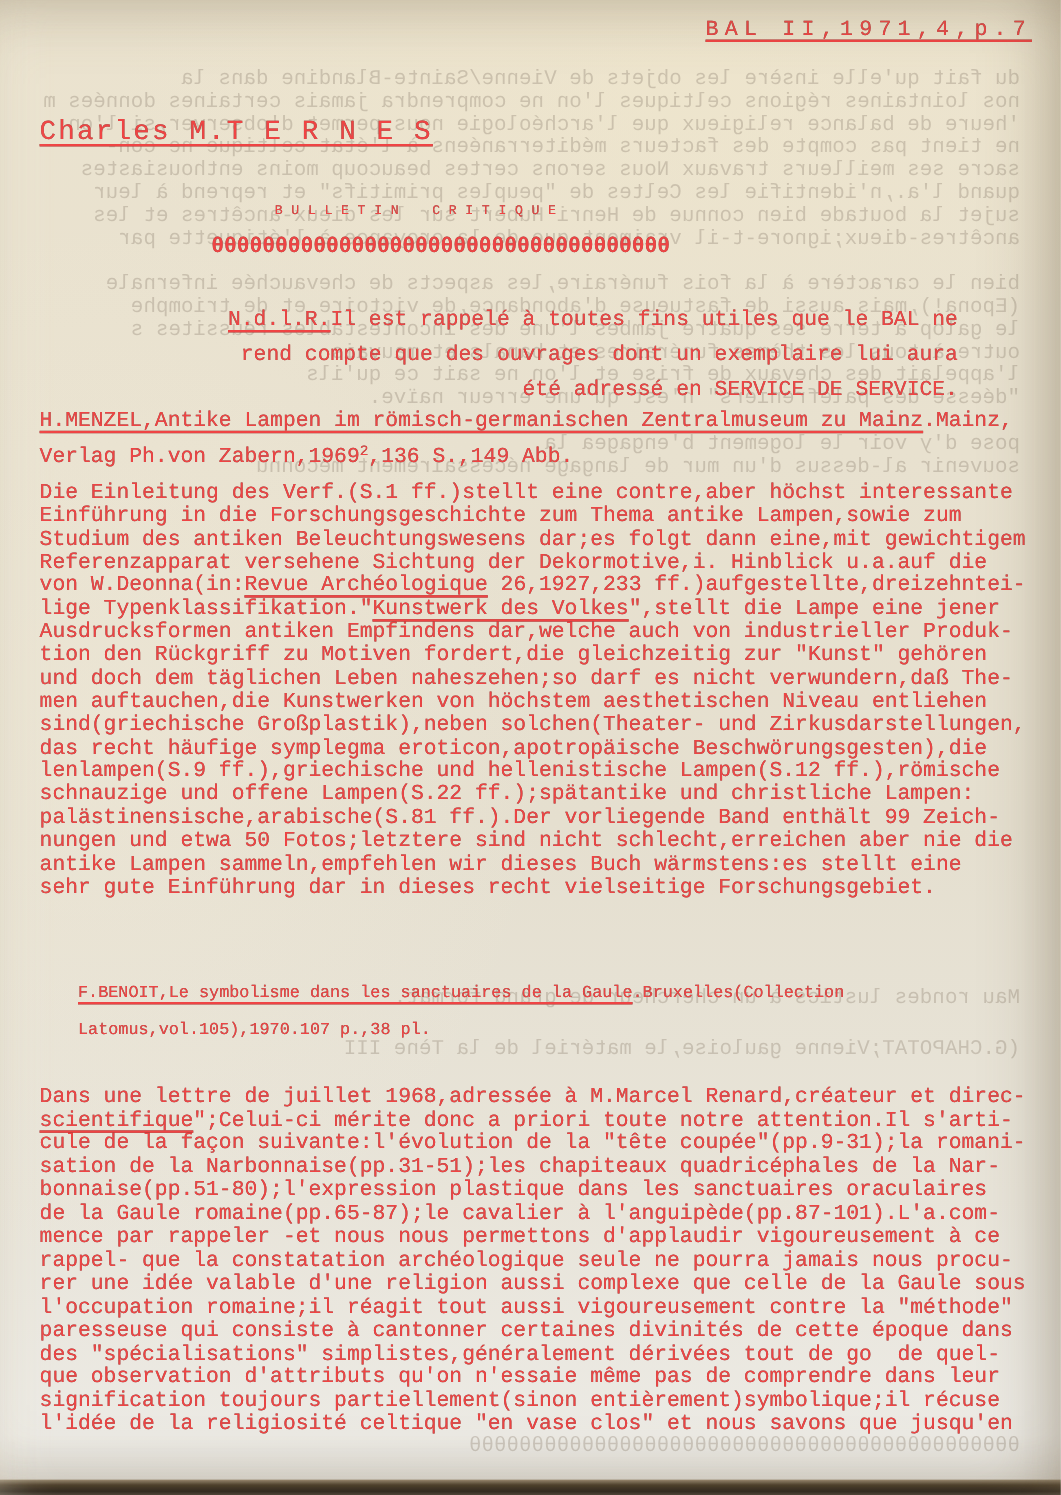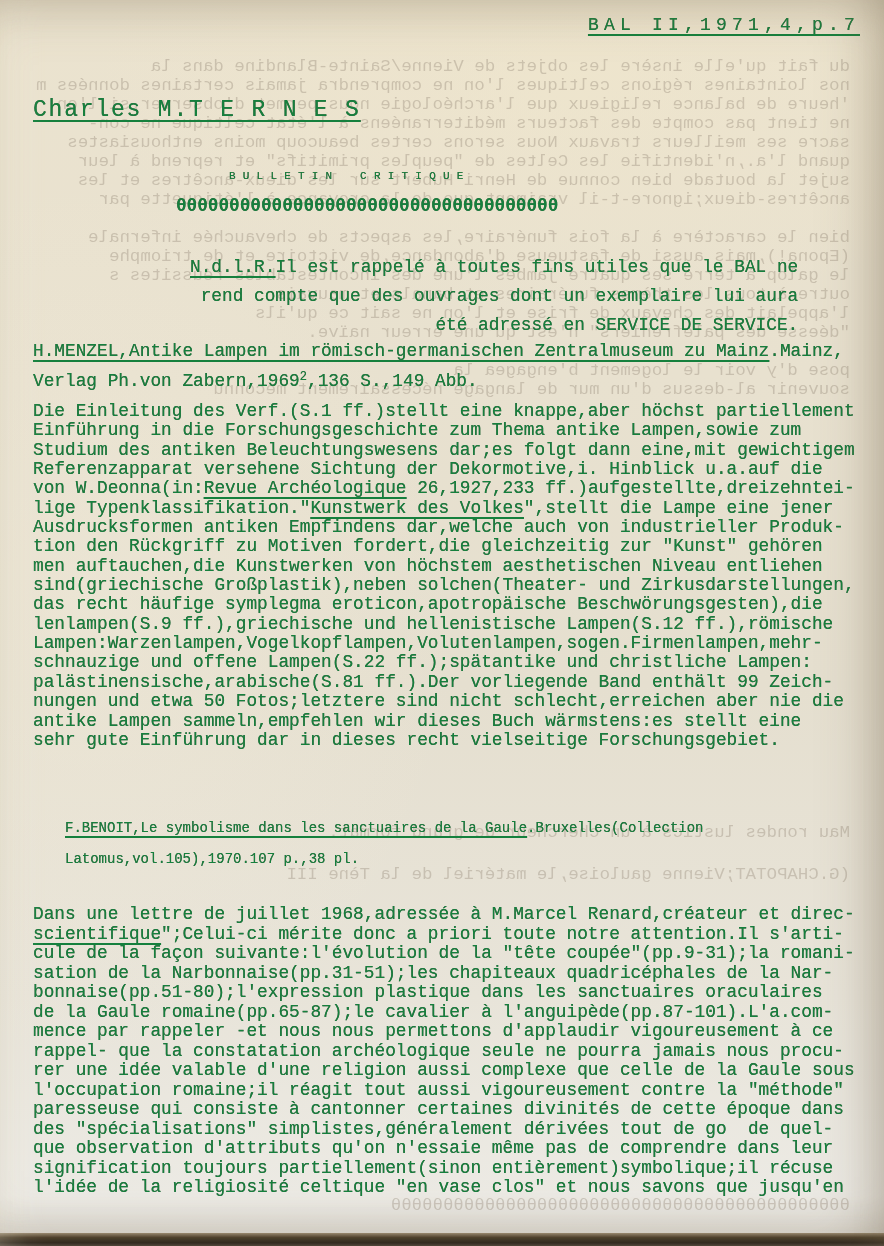--- a/index.html
+++ b/index.html
@@ -5,21 +5,21 @@
   html,body{margin:0;padding:0;}
   body{
     width:884px;height:1246px;position:relative;overflow:hidden;
     background:
       radial-gradient(ellipse 700px 350px at 65% 6%, rgba(240,230,203,0.55), transparent 70%),
       radial-gradient(ellipse 500px 600px at 10% 50%, rgba(245,238,220,0.35), transparent 75%),
       linear-gradient(180deg,#ebe3cf 0%,#e8e1cf 30%,#e5dfcf 55%,#e8e4d9 80%,#eceae4 96%,#dcd8d0 100%);
     font-family:"Liberation Mono","DejaVu Sans Mono",monospace;
   }
   .abs{position:absolute;}
-  .ink{color:#15803d;text-shadow:0 0 0.45px rgba(46,40,33,0.75);}
+  .ink{color:#ef4444;text-shadow:0 0 0.45px rgba(46,40,33,0.75);}
   .line{white-space:pre;}
   .u{text-decoration:underline;text-underline-offset:3.5px;text-decoration-thickness:1.5px;}
   .sup{font-size:12px;position:relative;top:-6px;}
   #header-ref{top:15px;right:24px;font-size:18px;letter-spacing:5.2px;white-space:pre;}
   #author{top:97px;left:33px;font-size:23px;letter-spacing:1.8px;white-space:pre;}
   #title{top:170px;left:229px;font-size:11px;white-space:pre;letter-spacing:0.3px;}
   #theta-row{top:196px;left:176px;font-size:17.8px;white-space:pre;font-weight:bold;letter-spacing:-0.05px;text-align:center;}
   #editorial{top:253px;left:190px;font-size:17.8px;line-height:29px;text-align:right;}
   #entry1-heading{top:336px;left:33px;font-size:17.8px;line-height:30px;}
   #entry1-body{top:402px;left:33px;font-size:17.8px;line-height:19.35px;}
@@ -79,33 +79,33 @@
     <div class="line"><span class="u">N.d.l.R.</span><span>Il est rappelé à toutes fins utiles que le BAL ne</span></div>
     <div class="line"><span>rend compte que des ouvrages dont un exemplaire lui aura</span></div>
     <div class="line"><span>été adressé en SERVICE DE SERVICE.</span></div>
   </div>
 
 <div id="entry1-heading" class="abs ink">
     <div class="line"><span class="u">H.MENZEL,Antike Lampen im römisch-germanischen Zentralmuseum zu Mainz</span><span>.Mainz,</span></div>
     <div class="line"><span>Verlag Ph.von Zabern,1969</span><span class="sup">2</span><span>,136 S.,149 Abb.</span></div>
   </div>
 <div id="entry1-body" class="abs ink">
-    <div class="line"><span>Die Einleitung des Verf.(S.1 ff.)stellt eine knappe,aber höchst partiellement</span></div>
+    <div class="line"><span>Die Einleitung des Verf.(S.1 ff.)stellt eine contre,aber höchst interessante</span></div>
     <div class="line"><span>Einführung in die Forschungsgeschichte zum Thema antike Lampen,sowie zum</span></div>
     <div class="line"><span>Studium des antiken Beleuchtungswesens dar;es folgt dann eine,mit gewichtigem</span></div>
     <div class="line"><span>Referenzapparat versehene Sichtung der Dekormotive,i. Hinblick u.a.auf die</span></div>
     <div class="line"><span>von W.Deonna(in:</span><span class="u">Revue Archéologique</span><span> 26,1927,233 ff.)aufgestellte,dreizehntei-</span></div>
     <div class="line"><span>lige Typenklassifikation."</span><span class="u">Kunstwerk des Volkes</span><span>",stellt die Lampe eine jener</span></div>
     <div class="line"><span>Ausdrucksformen antiken Empfindens dar,welche auch von industrieller Produk-</span></div>
     <div class="line"><span>tion den Rückgriff zu Motiven fordert,die gleichzeitig zur "Kunst" gehören</span></div>
+    <div class="line"><span>und doch dem täglichen Leben naheszehen;so darf es nicht verwundern,daß The-</span></div>
     <div class="line"><span>men auftauchen,die Kunstwerken von höchstem aesthetischen Niveau entliehen</span></div>
     <div class="line"><span>sind(griechische Großplastik),neben solchen(Theater- und Zirkusdarstellungen,</span></div>
     <div class="line"><span>das recht häufige symplegma eroticon,apotropäische Beschwörungsgesten),die</span></div>
     <div class="line"><span>lenlampen(S.9 ff.),griechische und hellenistische Lampen(S.12 ff.),römische</span></div>
-    <div class="line"><span>Lampen:Warzenlampen,Vogelkopflampen,Volutenlampen,sogen.Firmenlampen,mehr-</span></div>
     <div class="line"><span>schnauzige und offene Lampen(S.22 ff.);spätantike und christliche Lampen:</span></div>
     <div class="line"><span>palästinensische,arabische(S.81 ff.).Der vorliegende Band enthält 99 Zeich-</span></div>
     <div class="line"><span>nungen und etwa 50 Fotos;letztere sind nicht schlecht,erreichen aber nie die</span></div>
     <div class="line"><span>antike Lampen sammeln,empfehlen wir dieses Buch wärmstens:es stellt eine</span></div>
     <div class="line"><span>sehr gute Einführung dar in dieses recht vielseitige Forschungsgebiet.</span></div>
   </div>
 
 <div id="entry2-heading" class="abs ink">
     <div class="line"><span class="u">F.BENOIT,Le symbolisme dans les sanctuaires de la Gaule</span><span>.Bruxelles(Collection</span></div>
     <div class="line"><span>Latomus,vol.105),1970.107 p.,38 pl.</span></div>

